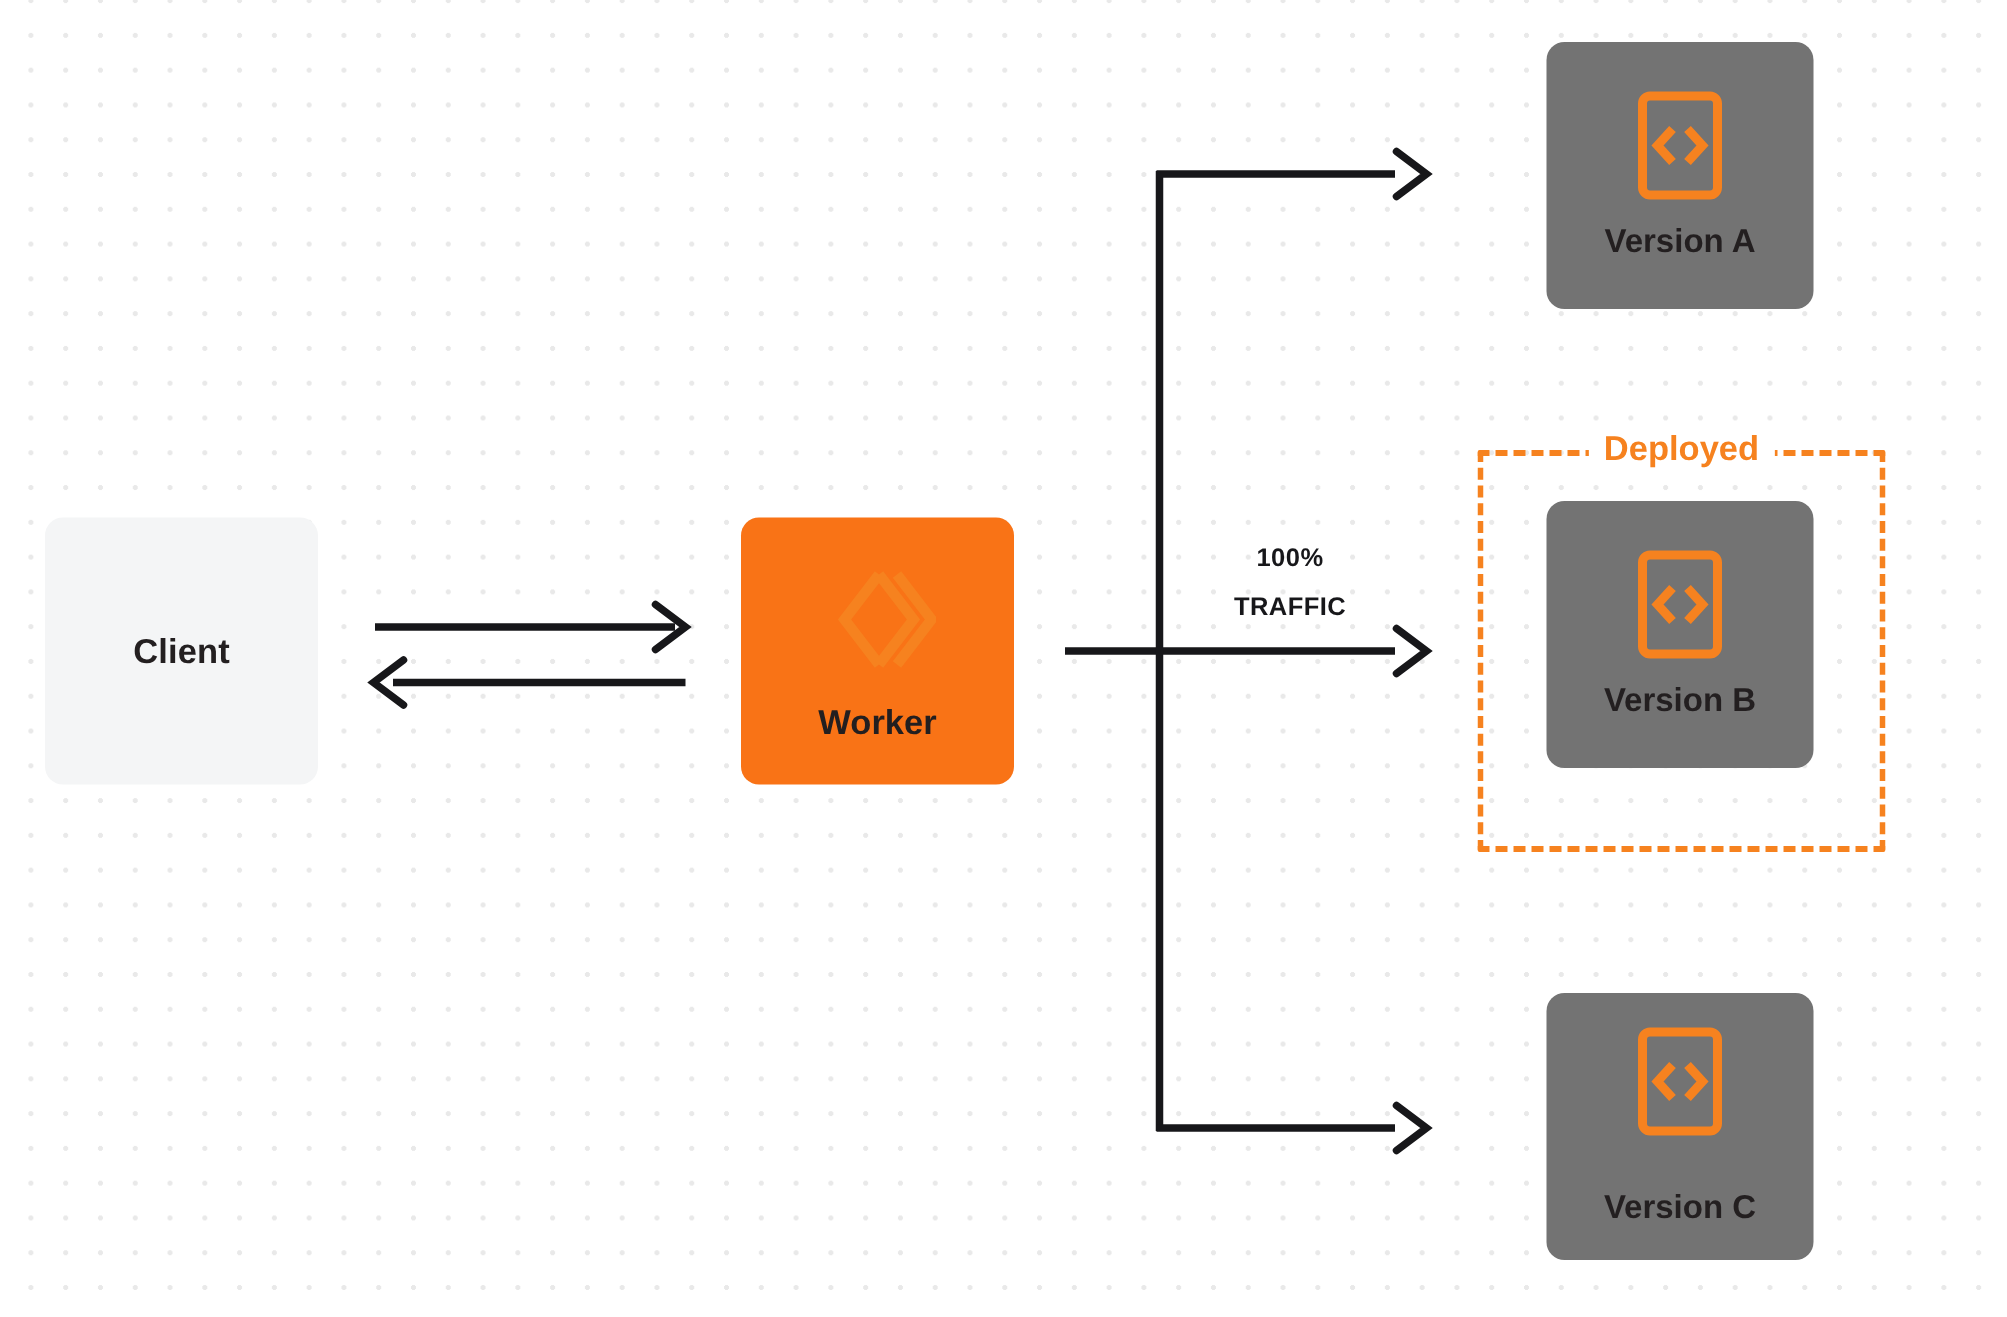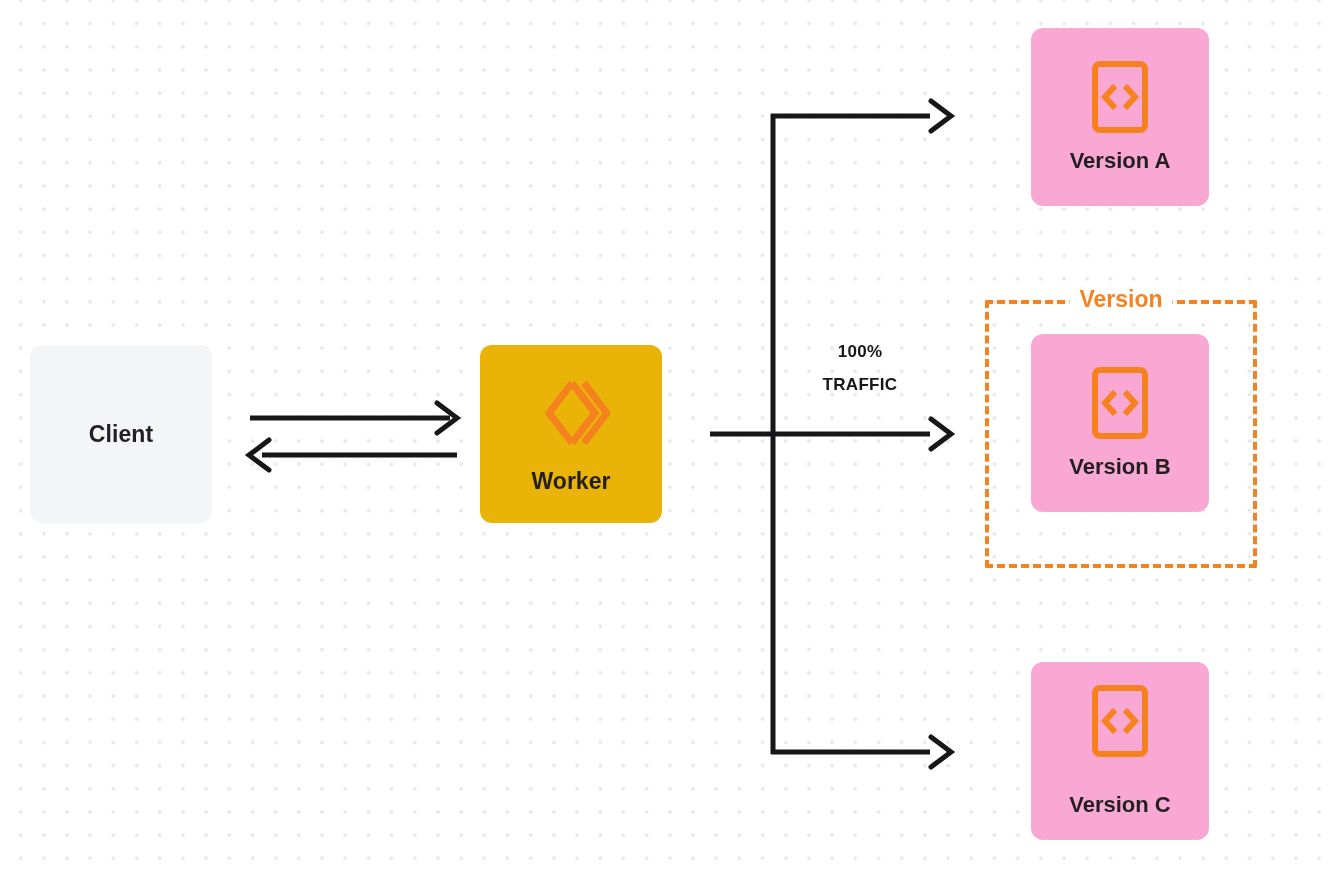--- a/index.html
+++ b/index.html
@@ -46,41 +46,41 @@
   }
   #client-node .node-label {
     font-size: 23px;
     font-weight: bold;
     color: #231f20;
     letter-spacing: 0.1px;
   }
 
   
   #worker-node {
-    left: 480px;
+    left: 494px;
     top: 345px;
     width: 182px;
     height: 178px;
-    background: #eab308;
+    background: #f97316;
   }
   #worker-node .node-icon {
     margin-bottom: 16px;
   }
   #worker-node .node-label {
     font-size: 23px;
     font-weight: bold;
     color: #231f20;
   }
 
   
   .version-node {
     left: 1031px;
     width: 178px;
     height: 178px;
-    background: #f9a8d4;
+    background: #737373;
   }
   .version-node .node-icon {
     margin-bottom: 14px;
   }
   .version-node .node-label {
     font-size: 22px;
     font-weight: bold;
     color: #231f20;
   }
   #version-a-node { top: 28px; }
@@ -108,21 +108,21 @@
     font-size: 23px;
     font-weight: bold;
     color: #f6821f;
     white-space: nowrap;
   }
 
   
   #traffic-label {
     position: absolute;
     left: 790px;
-    top: 335px;
+    top: 355px;
     width: 140px;
     text-align: center;
     font-size: 17px;
     font-weight: bold;
     color: #17171a;
     line-height: 1.95;
     letter-spacing: 0.3px;
   }
 
   #connectors {
@@ -185,21 +185,21 @@
       <path d="M40 9 L17 39 L40 69" fill="none" stroke="#f6821f" stroke-width="7" stroke-linecap="butt" stroke-linejoin="miter"></path>
       <path d="M40 9 L63 39 L40 69" fill="none" stroke="#f6821f" stroke-width="7" stroke-linecap="butt" stroke-linejoin="miter"></path>
 
       <path d="M52 9 L75 39 L52 69" fill="none" stroke="#f6821f" stroke-width="7" stroke-linecap="butt" stroke-linejoin="miter"></path>
     </svg>
   </span>
   <span class="node-label">Worker</span>
 </div>
 
 <div id="deployed-group">
-  <span id="deployed-label">Version</span>
+  <span id="deployed-label">Deployed</span>
 </div>
 
 <div class="node version-node" id="version-a-node">
   <span class="node-icon">
     <svg width="58" height="74" viewBox="0 0 58 74">
       <rect x="4" y="4" width="50" height="66" rx="5" ry="5" fill="none" stroke="#f6821f" stroke-width="6"></rect>
       <polyline points="24,26 14,37 24,48" fill="none" stroke="#f6821f" stroke-width="6" stroke-linecap="butt" stroke-linejoin="miter"></polyline>
       <polyline points="34,26 44,37 34,48" fill="none" stroke="#f6821f" stroke-width="6" stroke-linecap="butt" stroke-linejoin="miter"></polyline>
     </svg>
   </span>

